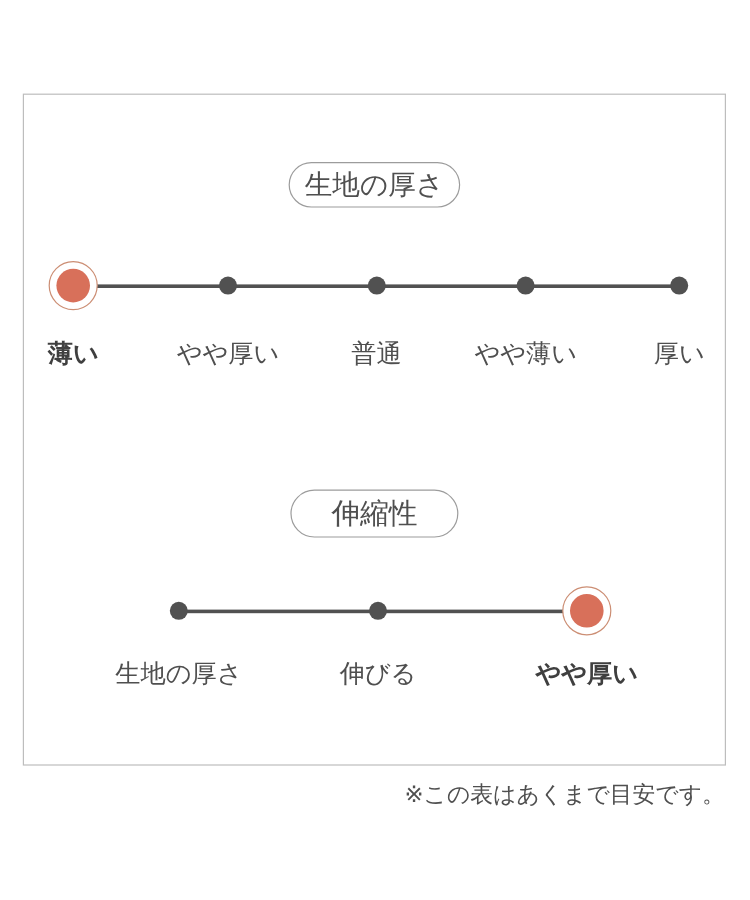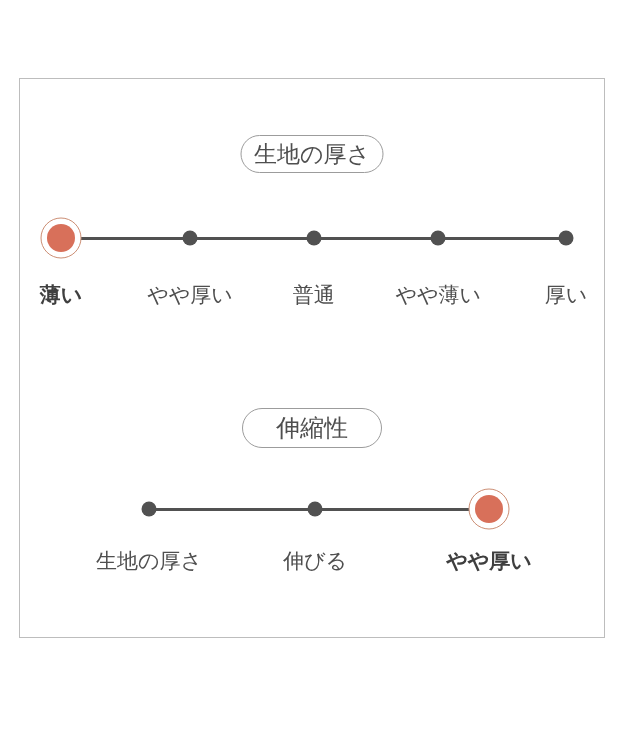--- a/index.html
+++ b/index.html
@@ -103,13 +103,14 @@
       </div>
       <div class="point" style="left:80.3%">
         <span class="ring"></span>
         <span class="dot accent"></span>
         <span class="label strong">やや厚い</span>
       </div>
     </div>
 
   </div>
 
+  <div class="note">※この表はあくまで目安です。</div>
 </div>
 
 </body></html>

